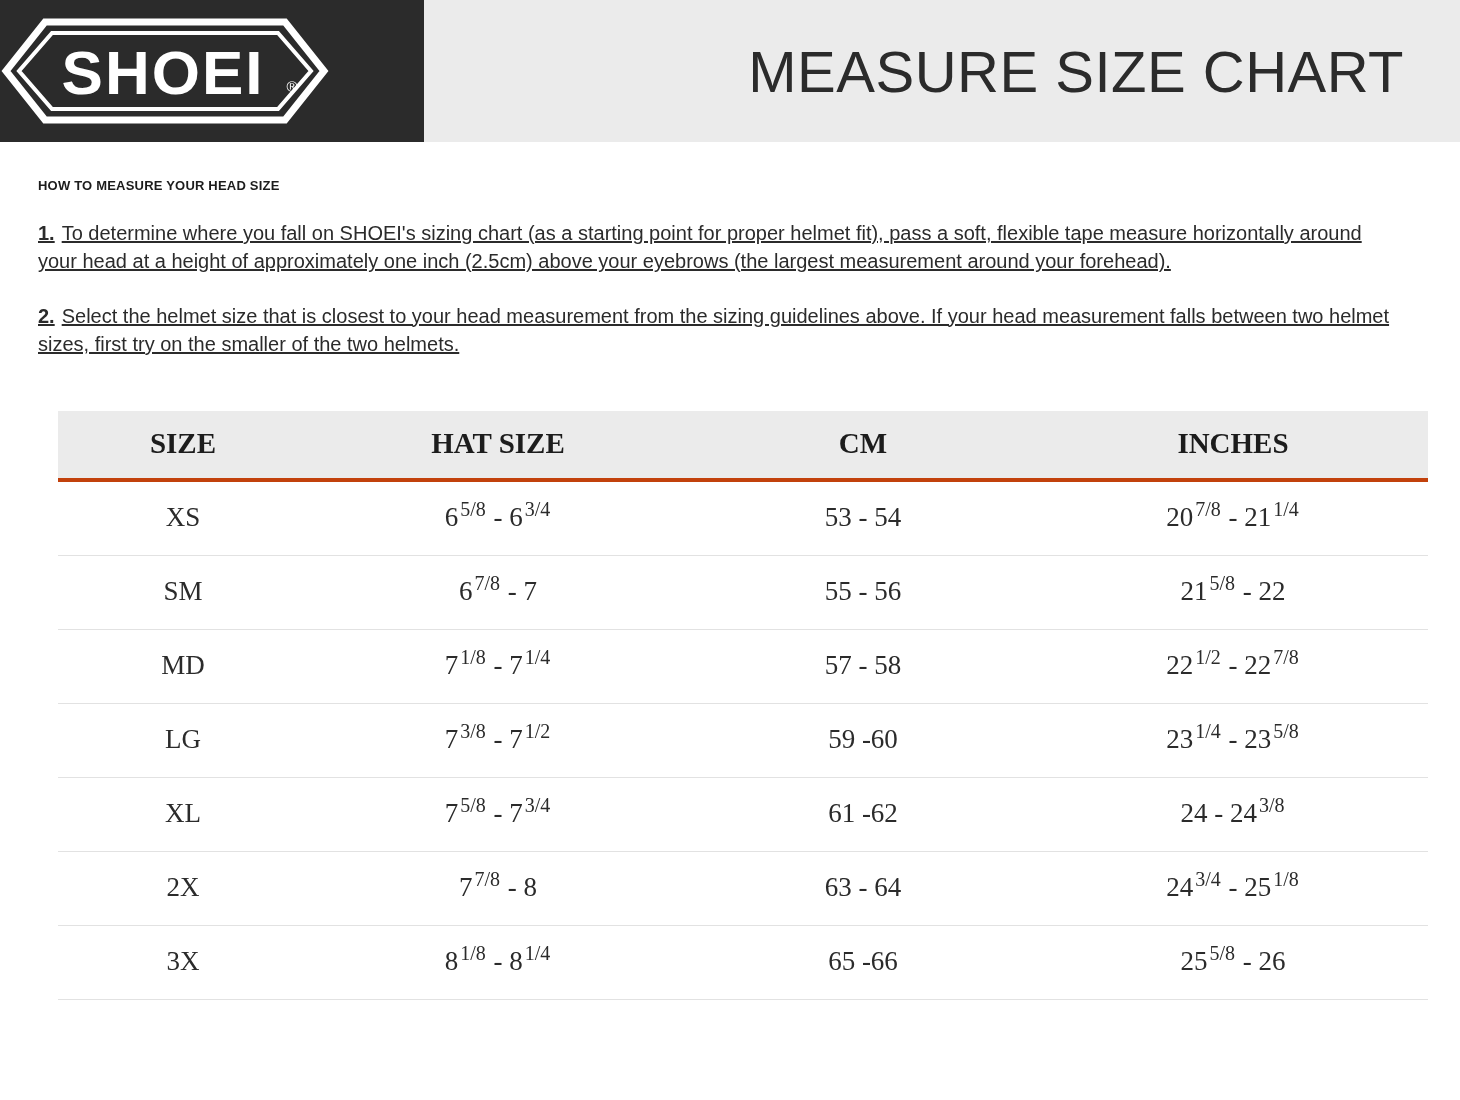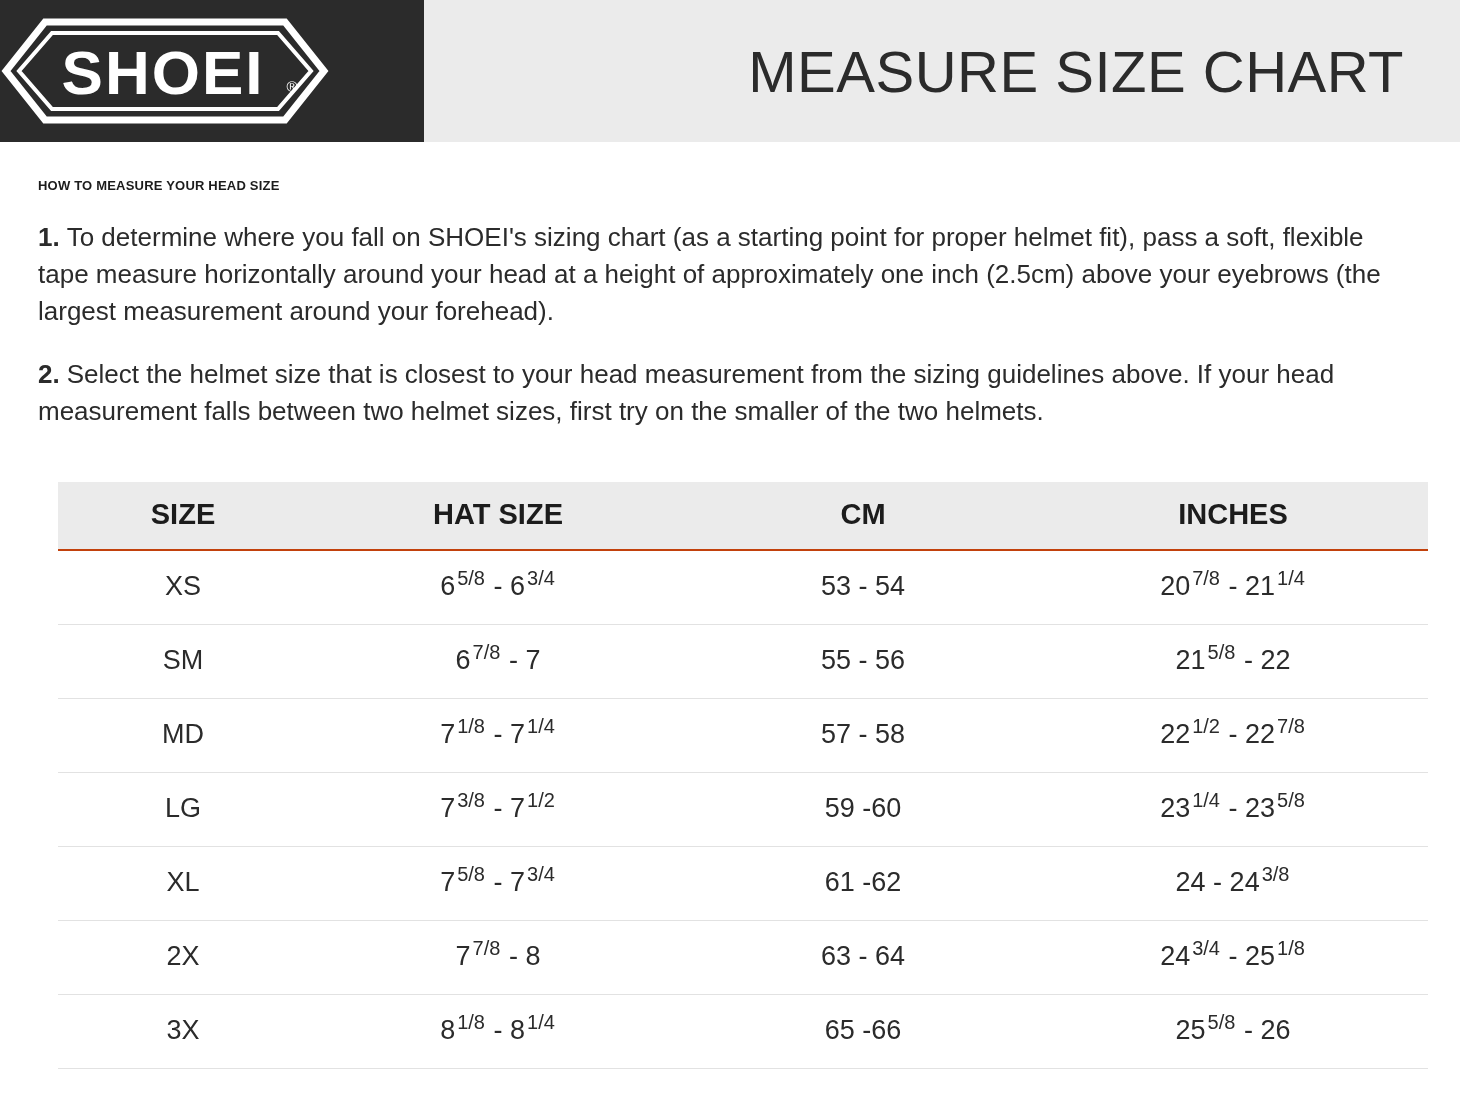--- a/index.html
+++ b/index.html
@@ -54,60 +54,62 @@
   }
   .how-to {
     margin-top: 36px;
     font-size: 13px;
     font-weight: bold;
     letter-spacing: 0.2px;
     color: #1c1c1c;
   }
   .para {
     margin-top: 26px;
-    font-size: 26px;
+    font-size: 20px;
     line-height: 1.42;
     color: #2b2b2b;
     max-width: 1360px;
+    text-decoration: underline;
   }
   .para .num {
     font-weight: bold;
   }
   .para .gap {
     display: inline-block;
     width: 7px;
   }
 
   
   .table-wrap {
     margin: 52px 20px 0 20px;
   }
   table.size-table {
     width: 1370px;
     border-collapse: collapse;
     table-layout: fixed;
+    font-family: Liberation Serif, serif;
   }
   table.size-table thead th {
     background: #ebebeb;
     font-size: 29px;
     font-weight: bold;
     color: #1c1c1c;
     padding: 16px 0 18px 0;
     text-align: center;
   }
   table.size-table tbody td {
     border-bottom: 1px solid #e2e2e2;
     font-size: 27px;
     color: #2b2b2b;
     text-align: center;
     padding: 20px 0 21px 0;
     height: 32px;
   }
   table.size-table tbody tr:first-child td {
-    border-top: 2px solid #c2410c;
+    border-top: 4px solid #c2410c;
   }
   table.size-table tbody tr:last-child td {
     border-bottom: 1px solid #e2e2e2;
   }
   .frac {
     font-size: 20px;
     vertical-align: super;
     line-height: 0;
     padding-left: 2px;
     padding-right: 1px;

